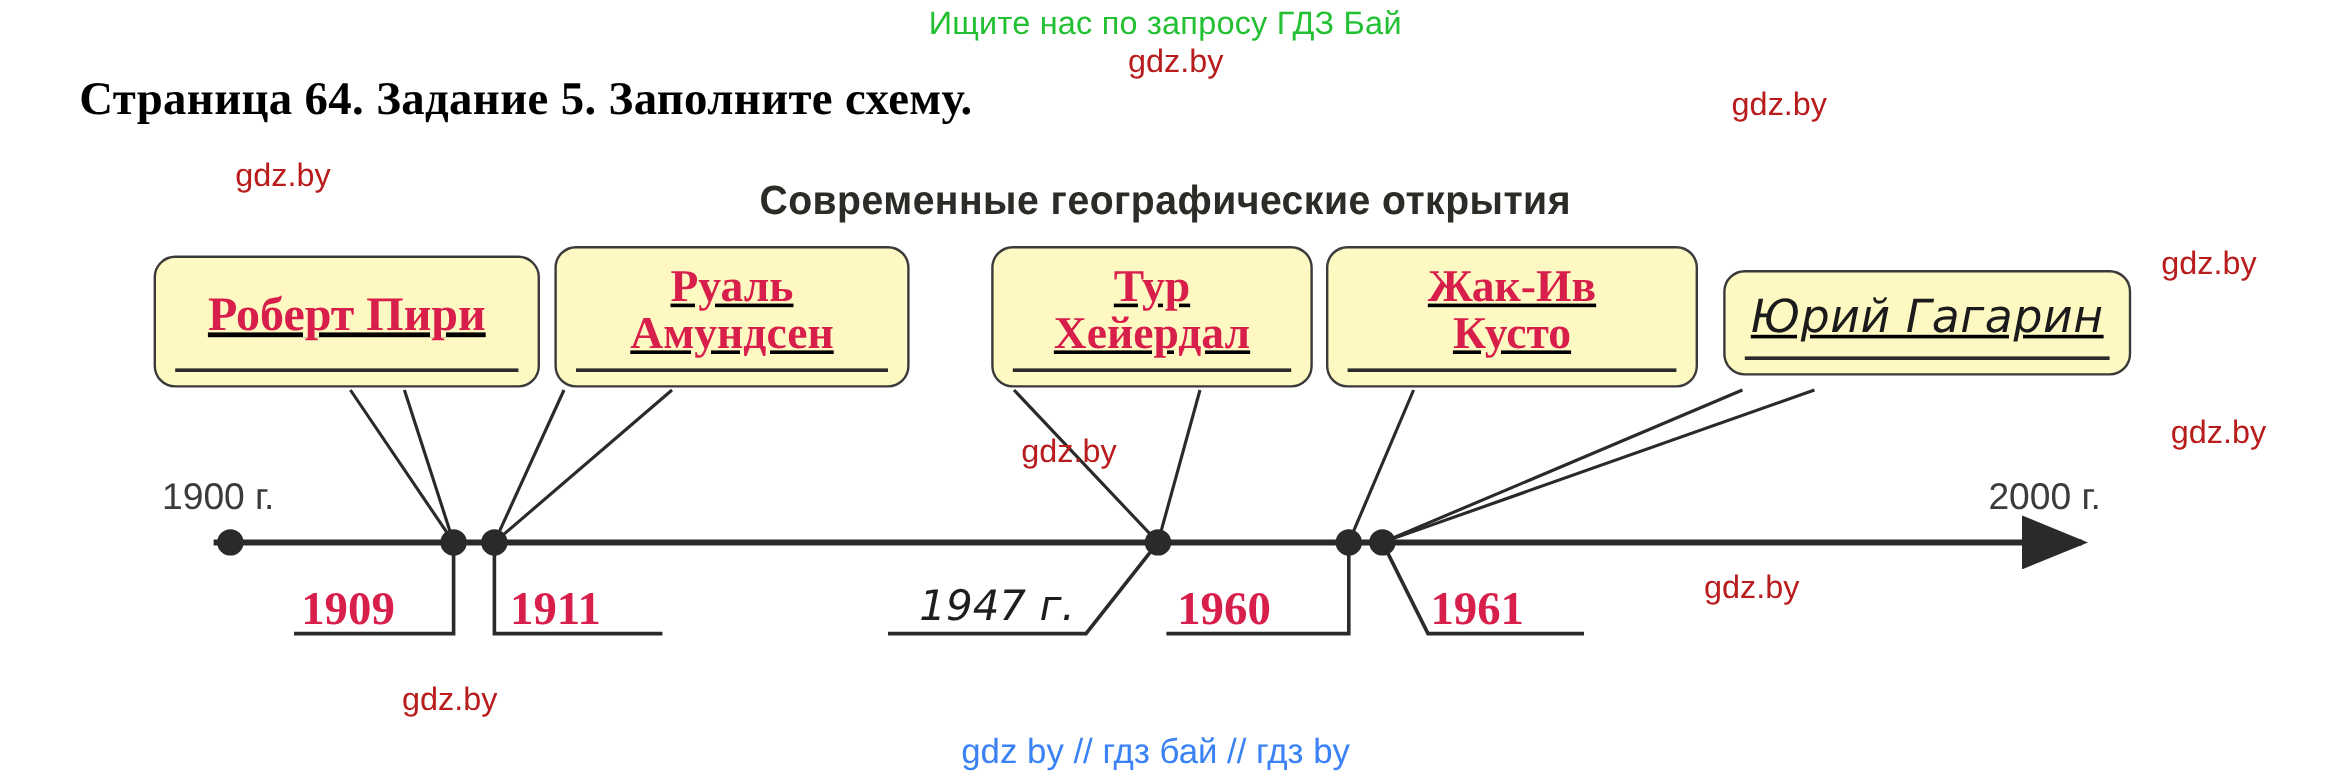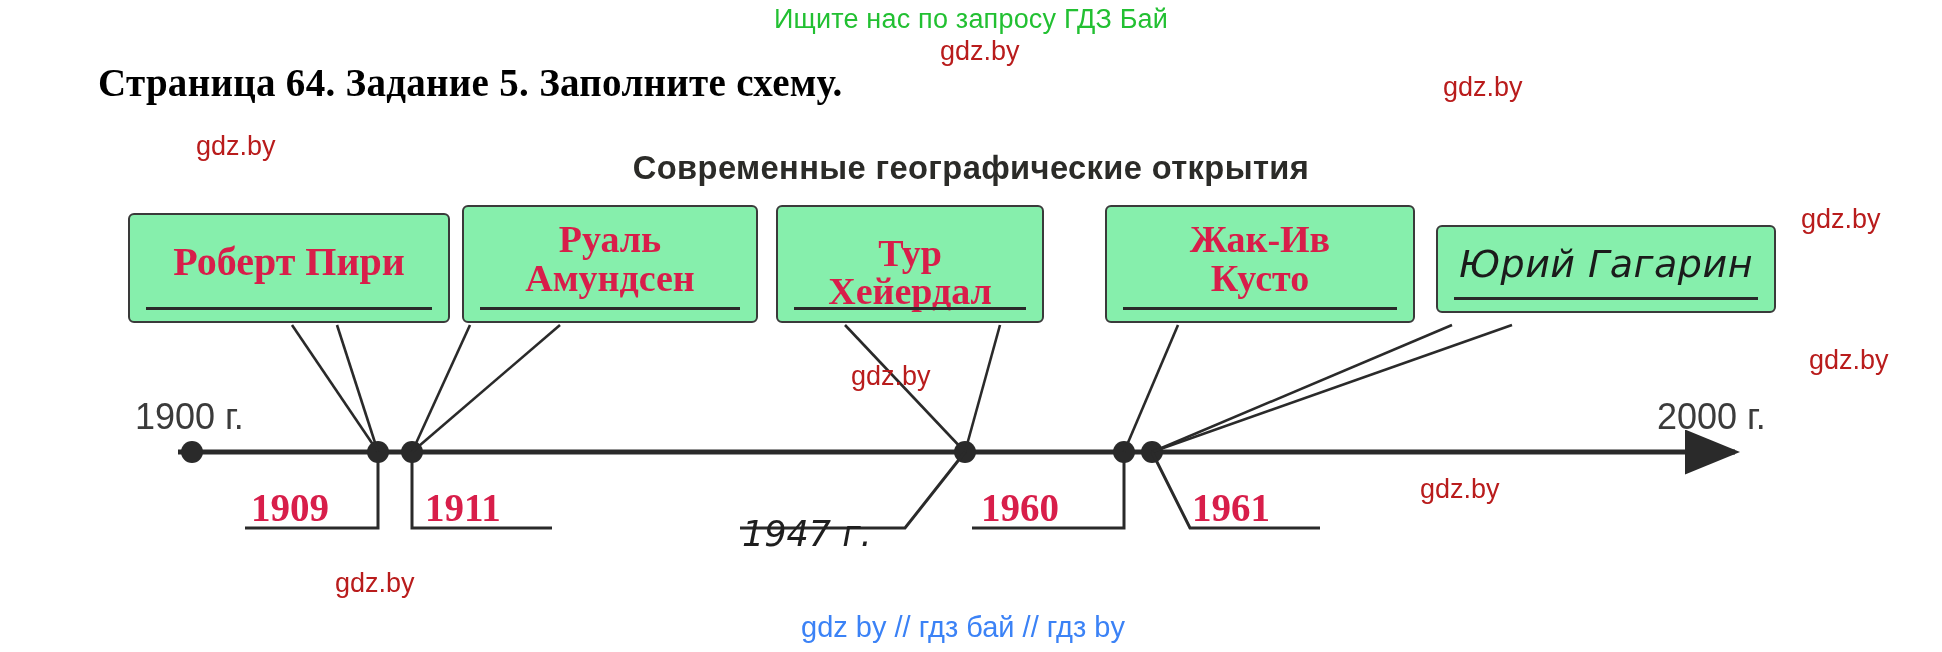--- a/index.html
+++ b/index.html
@@ -48,21 +48,20 @@
   .page-title {
     position: absolute;
     left: 66px;
     top: 60px;
     font-family: "Liberation Serif", serif;
     font-weight: bold;
     font-size: 39px;
     color: #000000;
     letter-spacing: 0.3px;
     white-space: nowrap;
-    margin-left: 32px;
   }
 
   
   .scheme-heading {
     position: absolute;
     left: 0;
     top: 148px;
     width: 1942px;
     text-align: center;
     font-family: "Liberation Sans", sans-serif;
@@ -71,27 +70,28 @@
     color: #2b2b28;
     letter-spacing: 0.4px;
     white-space: nowrap;
     transform: scaleX(0.96);
   }
 
   
   .namebox {
     position: absolute;
     border: 2.2px solid #3a3a3a;
-    border-radius: 6px;
-    background: #86efac;
+    border-radius: 18px;
+    background: #fef9c3;
     box-sizing: border-box;
     display: flex;
     flex-direction: column;
     align-items: center;
     justify-content: center;
+    text-decoration: underline;
   }
   .namebox .label {
     font-family: "Liberation Serif", serif;
     font-weight: bold;
     color: #d81e4a;
     text-align: center;
     line-height: 1.02;
     white-space: pre-line;
   }
   .namebox.script .label {
@@ -117,21 +117,21 @@
     top: 0;
     width: 1942px;
     height: 652px;
     pointer-events: none;
   }
 
   
   .tl-label {
     position: absolute;
     font-family: "Liberation Sans", sans-serif;
-    font-size: 36px;
+    font-size: 31px;
     color: #3b3b3b;
     white-space: nowrap;
   }
 
   
   .year {
     position: absolute;
     font-family: "Liberation Serif", serif;
     font-weight: bold;
     font-size: 39px;
@@ -174,21 +174,21 @@
     <span class="label" style="font-size:40px; margin-bottom:12px;">Роберт Пири</span>
     <span class="underline"></span>
   </div>
 
   <div class="namebox" style="left:462px; top:205px; width:296px; height:118px;">
     <span class="label" style="font-size:38px; margin-bottom:10px;">Руаль
 Амундсен</span>
     <span class="underline"></span>
   </div>
 
-  <div class="namebox" style="left:776px; top:205px; width:268px; height:118px;justify-content:flex-end;">
+  <div class="namebox" style="left:826px; top:205px; width:268px; height:118px;">
     <span class="label" style="font-size:38px; margin-bottom:10px;">Тур
 Хейердал</span>
     <span class="underline"></span>
   </div>
 
   <div class="namebox" style="left:1105px; top:205px; width:310px; height:118px;">
     <span class="label" style="font-size:38px; margin-bottom:10px;">Жак-Ив
 Кусто</span>
     <span class="underline"></span>
   </div>
@@ -238,21 +238,21 @@
     <polyline points="1124,452 1124,528 972,528" fill="none" stroke="#2a2a2a" stroke-width="3"></polyline>
 
     <polyline points="1152,452 1190,528 1320,528" fill="none" stroke="#2a2a2a" stroke-width="3"></polyline>
   </svg>
 
   <div class="tl-label" style="left:135px; top:396px;">1900 г.</div>
   <div class="tl-label" style="left:1657px; top:396px;">2000 г.</div>
 
   <div class="year" style="left:251px; top:485px;">1909</div>
   <div class="year" style="left:425px; top:485px;">1911</div>
-  <div class="year hand" style="left:742px; top:486px;margin-top:28px;">1947 г.</div>
+  <div class="year hand" style="left:766px; top:486px;">1947 г.</div>
   <div class="year" style="left:981px; top:485px;">1960</div>
   <div class="year" style="left:1192px; top:485px;">1961</div>
 
   <div class="wm" style="left:940px; top:36px;">gdz.by</div>
   <div class="wm" style="left:1443px; top:72px;">gdz.by</div>
   <div class="wm" style="left:196px; top:131px;">gdz.by</div>
   <div class="wm" style="left:1801px; top:204px;">gdz.by</div>
   <div class="wm" style="left:851px; top:361px;">gdz.by</div>
   <div class="wm" style="left:1809px; top:345px;">gdz.by</div>
   <div class="wm" style="left:1420px; top:474px;">gdz.by</div>

